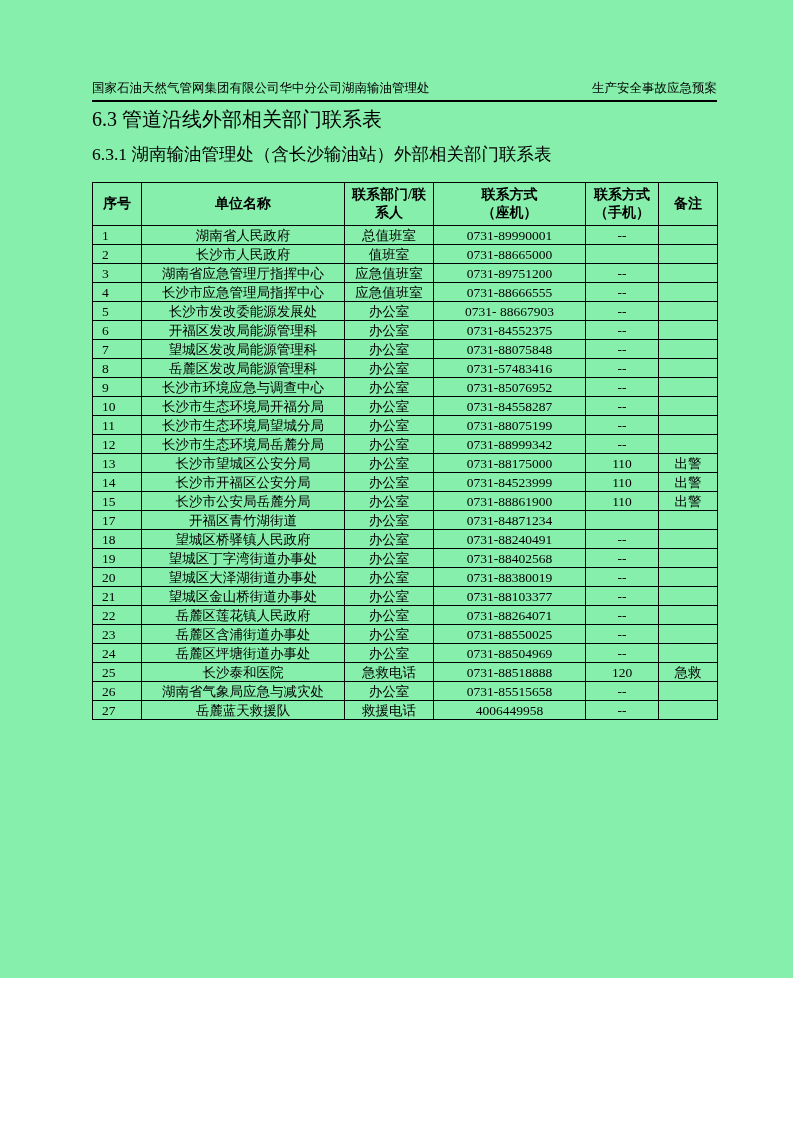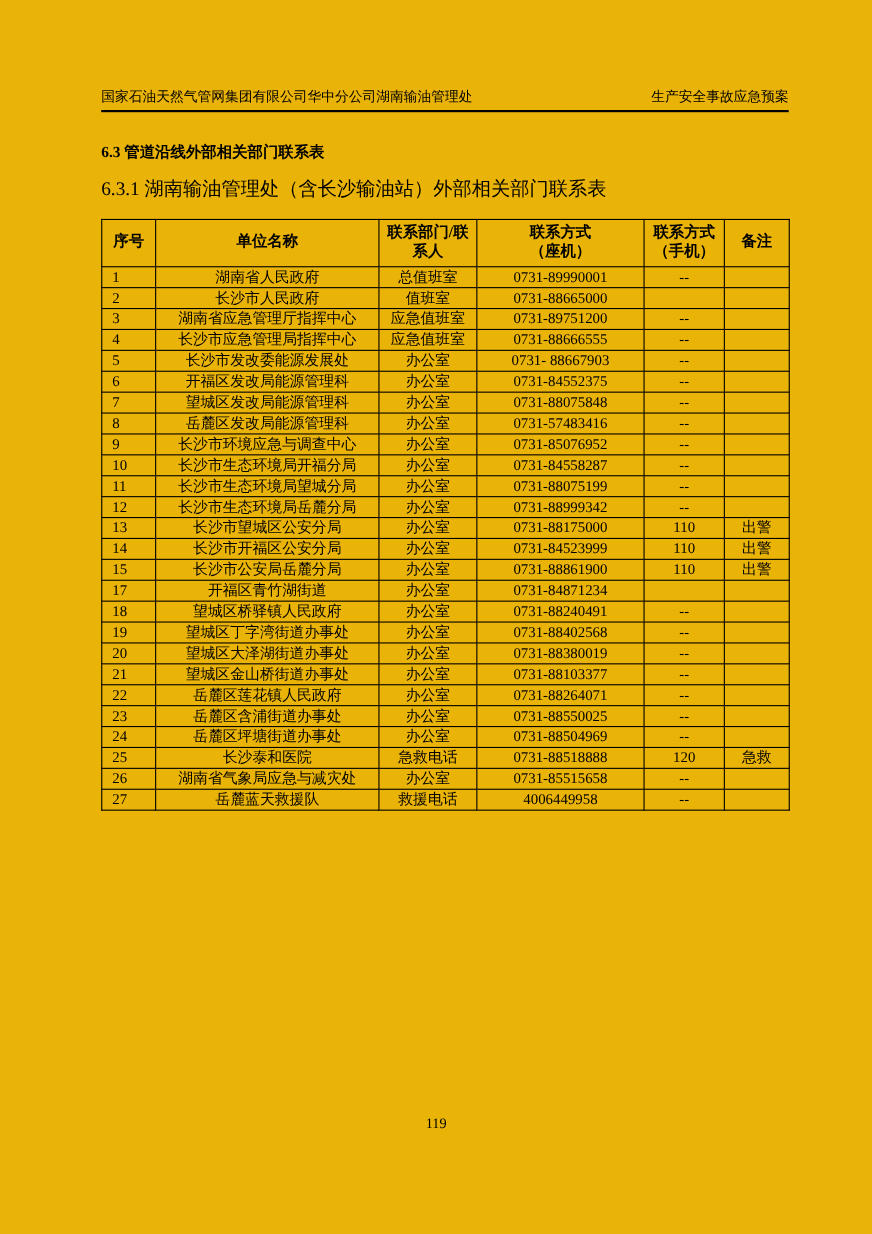--- a/index.html
+++ b/index.html
@@ -4,44 +4,44 @@
 <style>
   * { margin: 0; padding: 0; box-sizing: border-box; }
   html, body { background: #ffffff; }
   body {
     font-family: "Liberation Serif", "DejaVu Serif", serif;
     color: #000000;
   }
   .page {
     position: relative;
     width: 793px;
-    height: 1122px;
-    background: #eab308;
+    height: 978px;
+    background: #86efac;
     overflow: hidden;
   }
   .content {
     position: absolute;
     left: 92px;
     top: 0;
     width: 625px;
   }
   .running-header {
     display: flex;
     justify-content: space-between;
     align-items: flex-end;
     padding-top: 81px;
     padding-bottom: 5px;
     border-bottom: 2px solid #000;
     font-size: 12.5px;
     line-height: 1.15;
   }
   .h-section {
-    margin-top: 29px;
-    font-size: 14px;
-    font-weight: bold;
+    margin-top: 5px;
+    font-size: 20px;
+    font-weight: normal;
     line-height: 1.25;
   }
   .h-subsection {
     margin-top: 12px;
     font-size: 17.5px;
     font-weight: normal;
     line-height: 1.25;
   }
   table.contact-table {
     margin-top: 16px;

